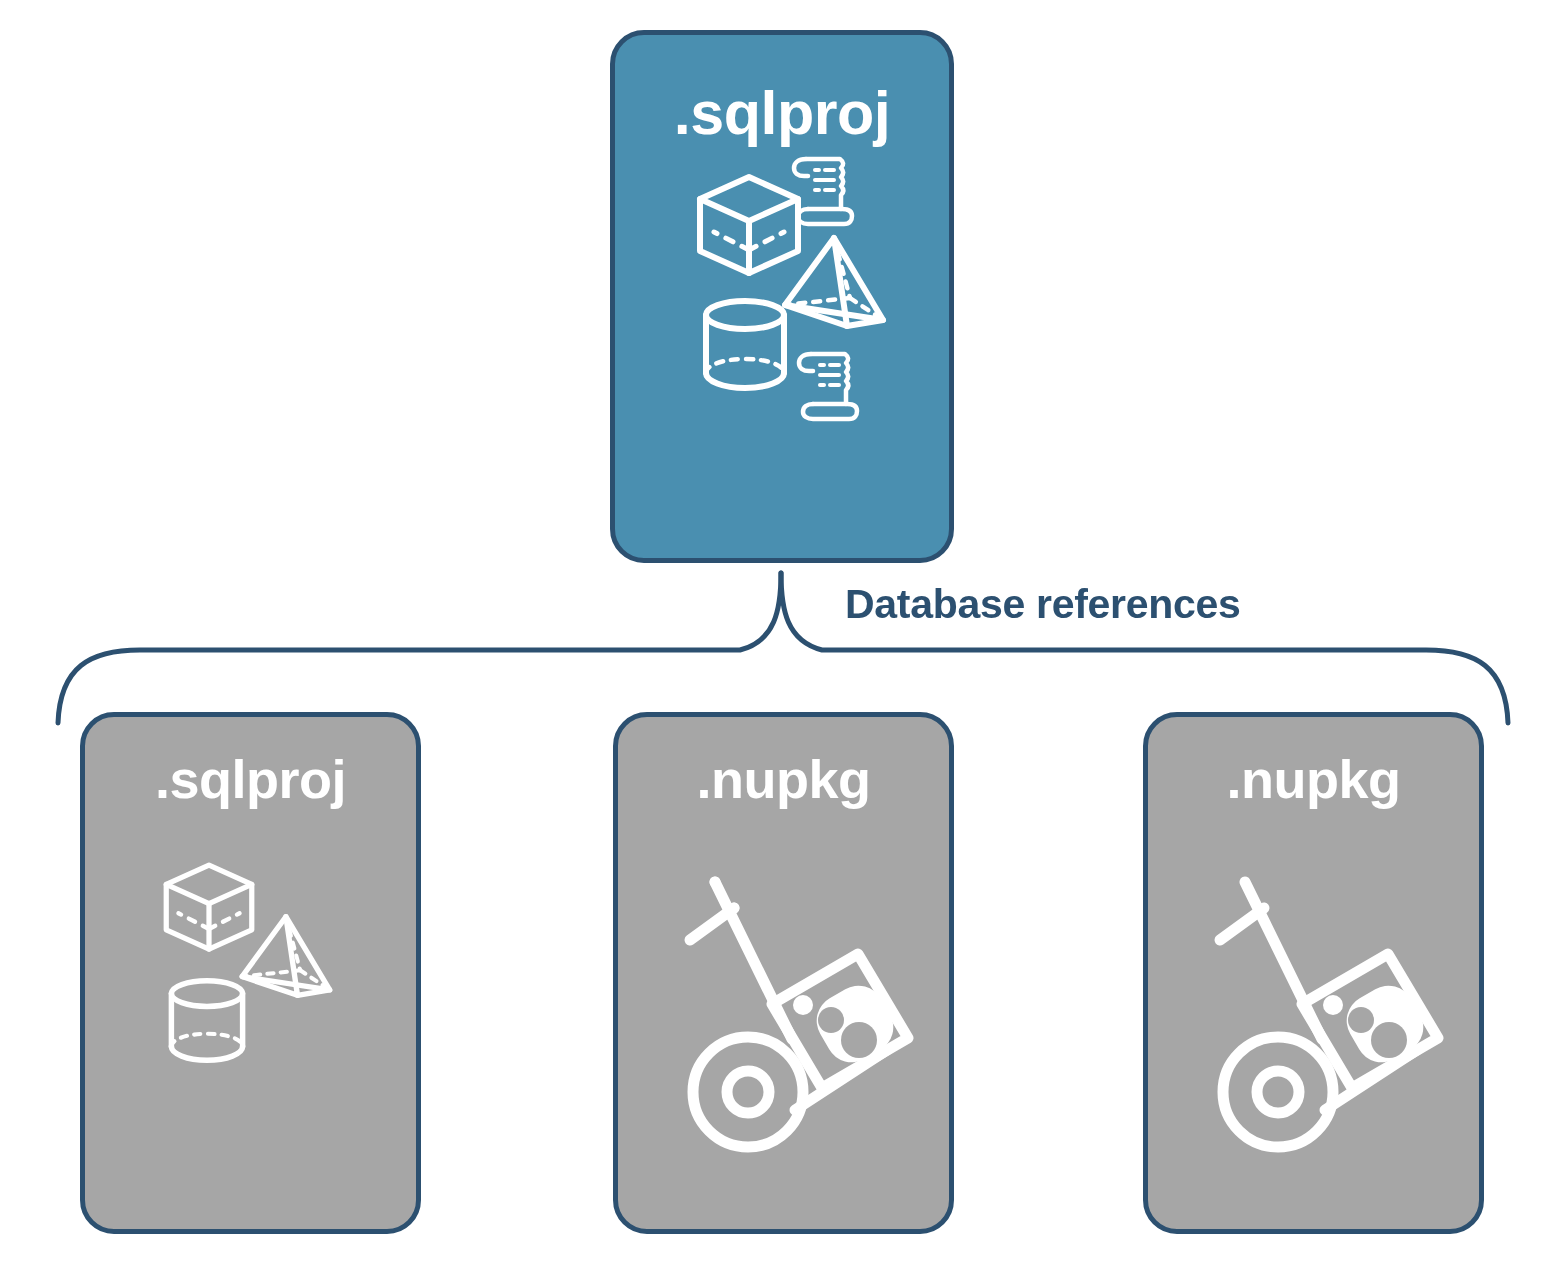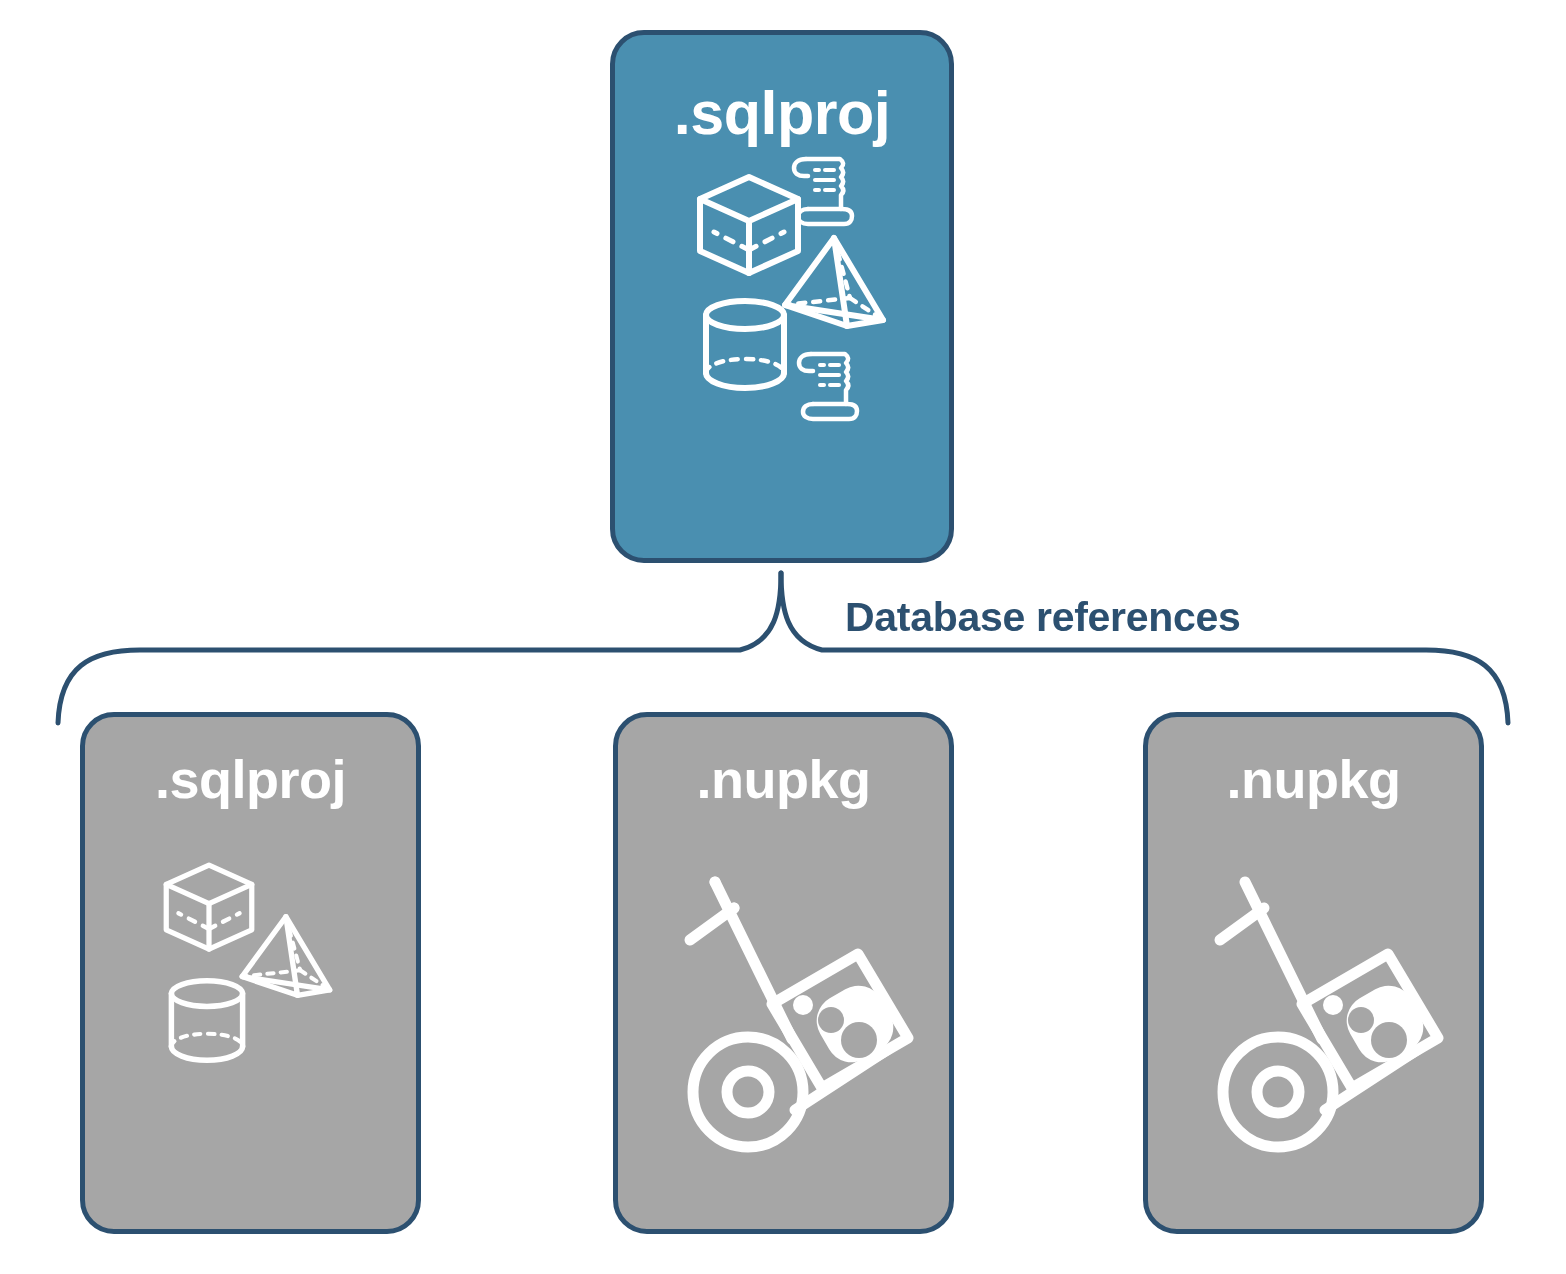--- a/index.html
+++ b/index.html
@@ -85,21 +85,21 @@
     top: 555px;
     width: 1566px;
     height: 180px;
     pointer-events: none;
   }
 
   
   #edge-label {
     position: absolute;
     left: 845px;
-    top: 594px;
+    top: 581px;
     font-size: 41px;
     font-weight: bold;
     color: #2c5070;
     letter-spacing: -0.3px;
     white-space: nowrap;
     user-select: none;
   }
 </style>
 </head>
 <body>

